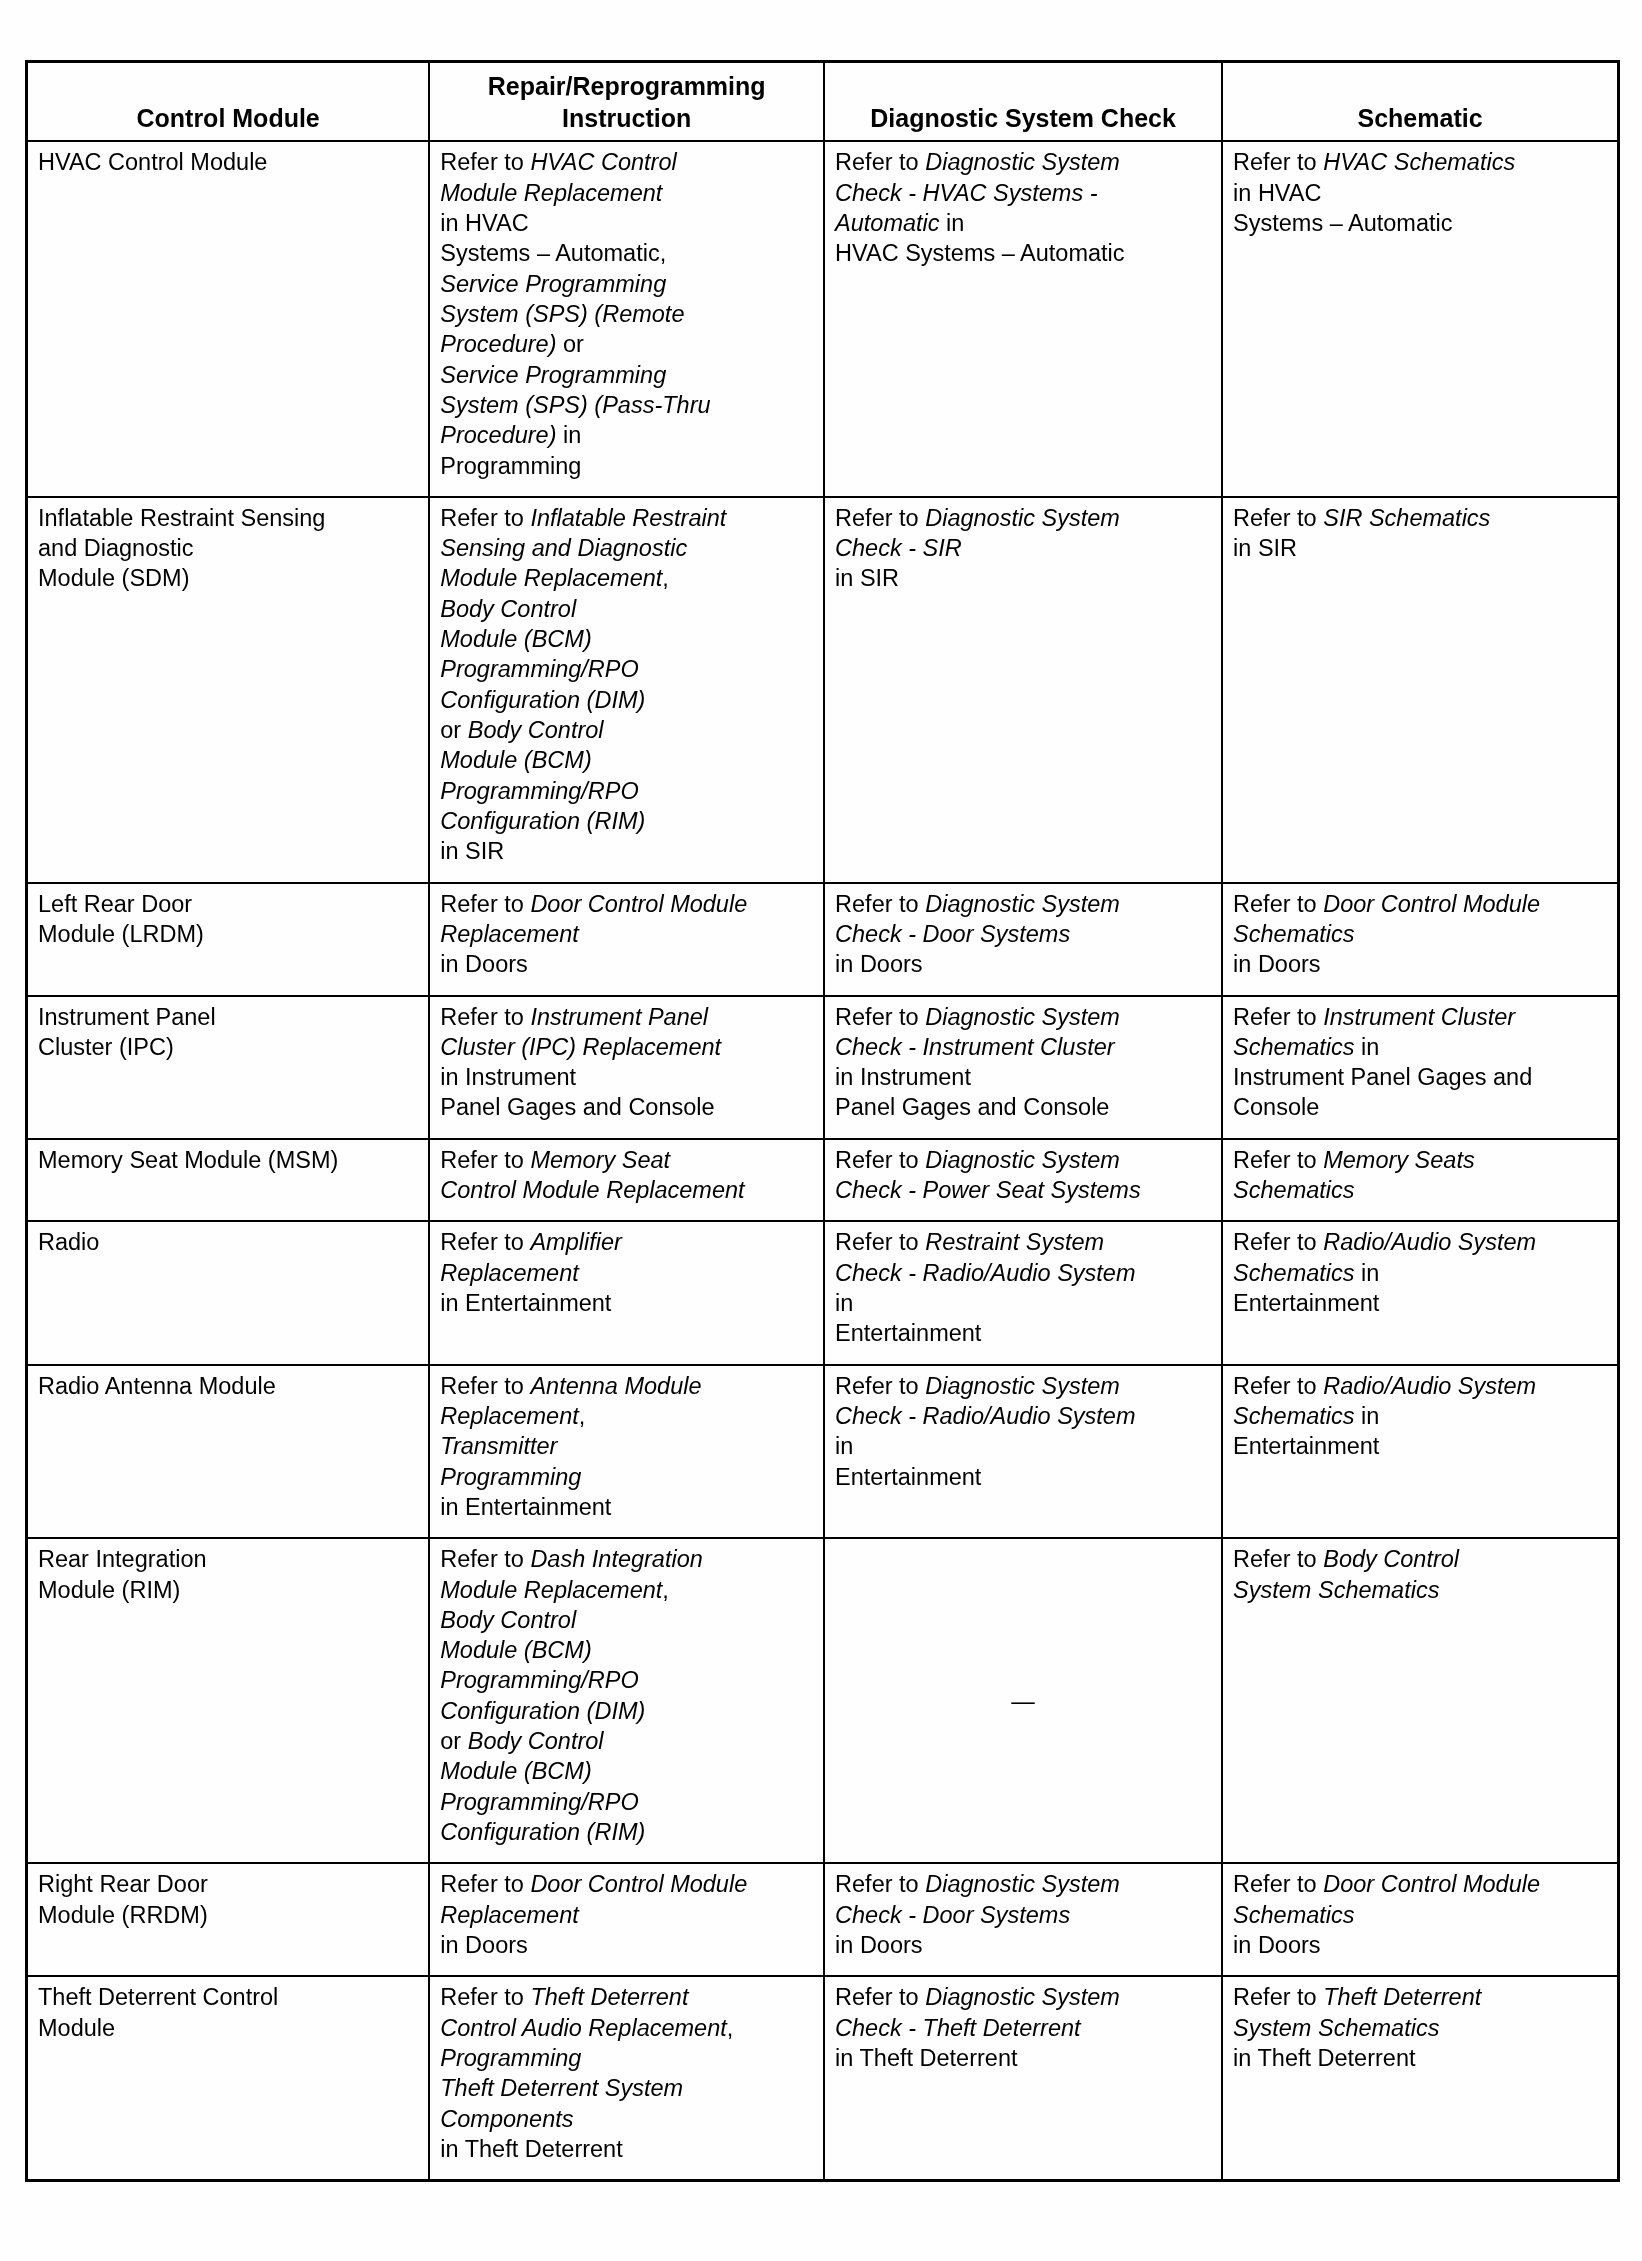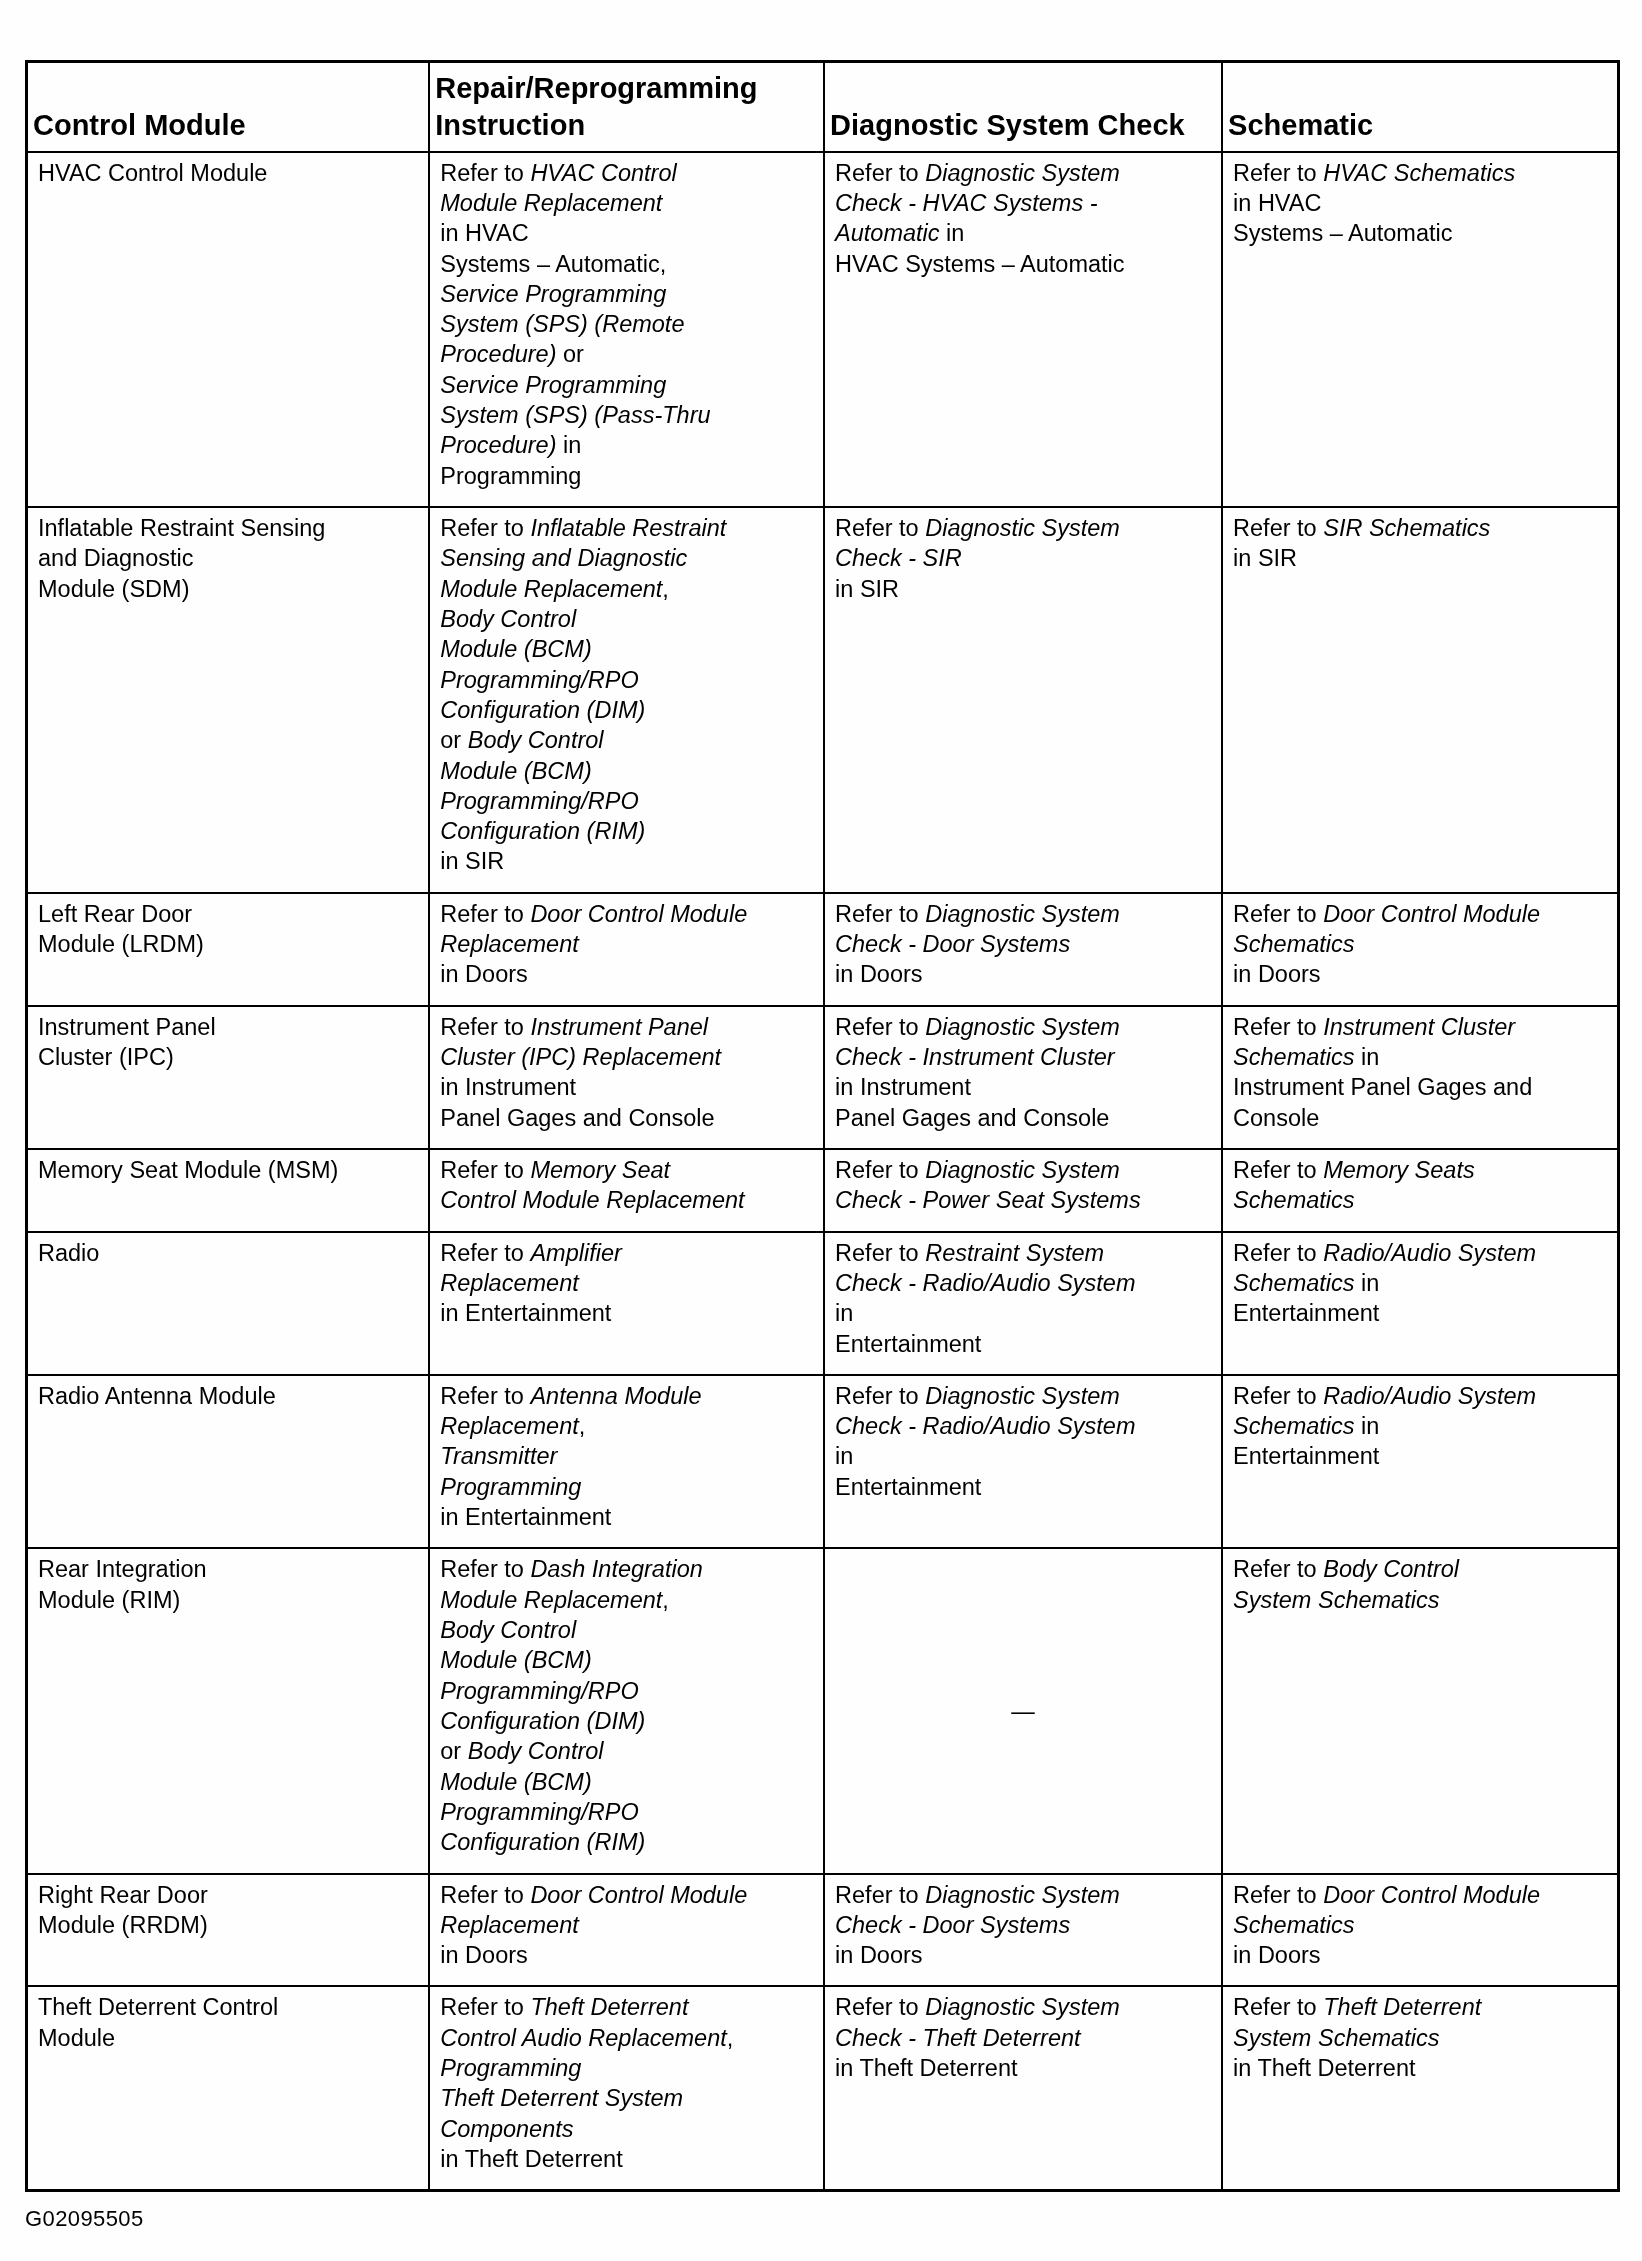--- a/index.html
+++ b/index.html
@@ -17,23 +17,23 @@
     background: #fefefe;
   }
   table.module-table {
     width: 100%;
     border-collapse: collapse;
     table-layout: fixed;
     border: 3.4px solid #000;
   }
   table.module-table th {
     border: 2.5px solid #000;
-    font-size: 29px;
+    font-size: 25px;
     font-weight: bold;
-    text-align: left;
+    text-align: center;
     vertical-align: bottom;
     padding: 6.7px 5px 6.7px 5px;
     line-height: 1.28;
     white-space: pre-line;
   }
   table.module-table td {
     border: 2.5px solid #000;
     font-size: 23.5px;
     line-height: 1.29;
     vertical-align: top;
@@ -232,16 +232,15 @@
           <td><span>Refer to </span><em>Diagnostic System
 Check - Theft Deterrent</em><span>
 in Theft Deterrent</span></td>
           <td><span>Refer to </span><em>Theft Deterrent
 System Schematics</em><span>
 in Theft Deterrent</span></td>
         </tr>
       </tbody>
   </table>
 
-  <div class="figure-id">G02095505</div>
 
 </div>
 
 
 </body></html>

